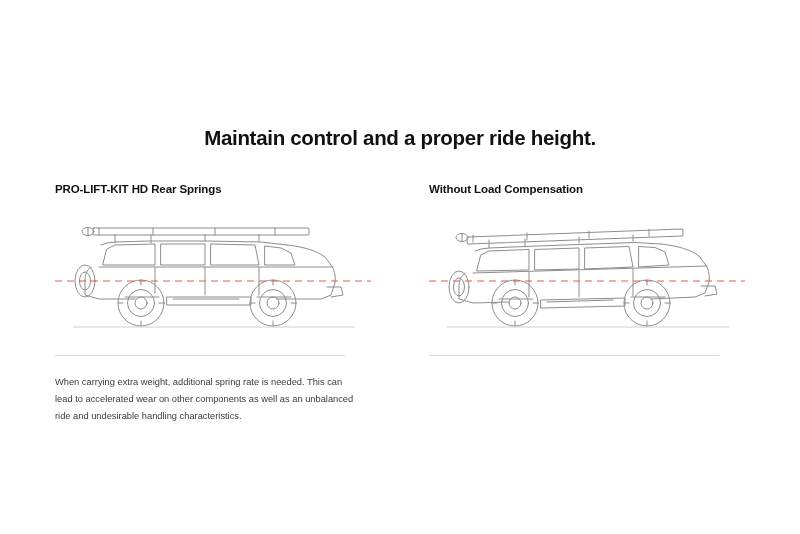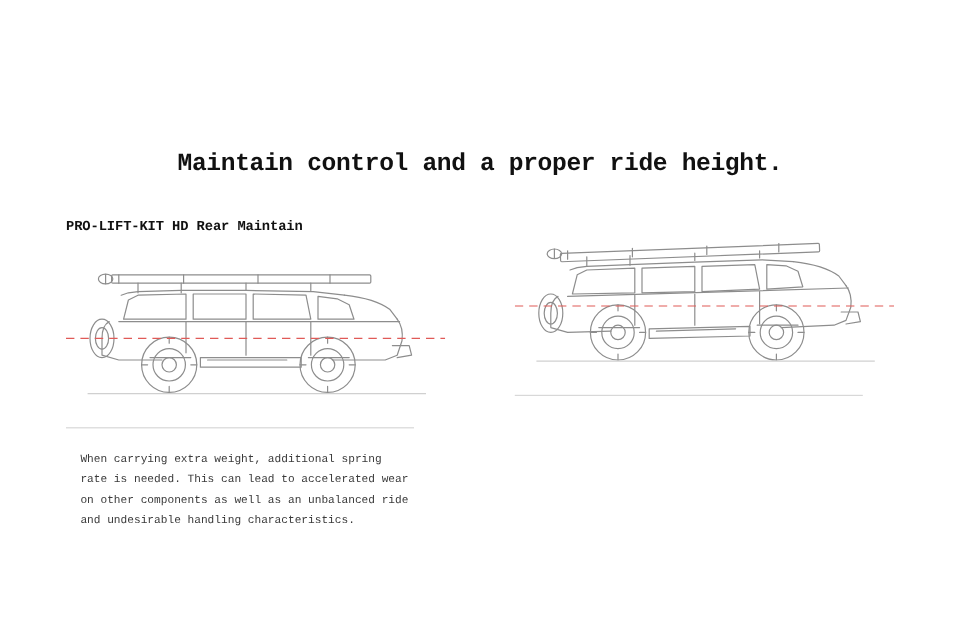--- a/index.html
+++ b/index.html
@@ -12,21 +12,20 @@
     height: 534px;
     font-family: "Liberation Sans", sans-serif;
     color: #1a1a1a;
     position: relative;
     overflow: hidden;
   }
   .page {
     width: 659px;
     height: 534px;
     position: relative;
-    font-family: Liberation Mono, monospace;
   }
   .headline {
     position: absolute;
     top: 126px;
     left: 0;
     width: 800px;
     text-align: center;
     font-size: 20.5px;
     font-weight: bold;
     letter-spacing: -0.3px;
@@ -66,34 +65,34 @@
     margin-top: 6px;
   }
   .caption {
     margin-top: 18px;
     font-size: 9.3px;
     line-height: 1.82;
     color: #3a3a3a;
     max-width: 300px;
   }
   .caption p {
-    margin: 12px;
+    margin: 0;
   }
 </style>
 </head>
 <body>
 
 <div class="page">
 
   <div class="headline">Maintain control and a proper ride height.</div>
 
   <div class="columns">
 
     <div class="col">
-      <div class="col-title">PRO-LIFT-KIT HD Rear Maintain</div>
+      <div class="col-title">PRO-LIFT-KIT HD Rear Springs</div>
 
       <div class="figure">
         <svg width="316" height="140" viewBox="0 0 316 140" fill="none" xmlns="http://www.w3.org/2000/svg">
           <g stroke="#8d8d8d" stroke-width="1" fill="none" stroke-linejoin="round" stroke-linecap="round">
 
             <rect x="38" y="19" width="216" height="7" rx="1"></rect>
             <line x1="44" y1="19" x2="44" y2="26"></line>
             <line x1="98" y1="19" x2="98" y2="26"></line>
             <line x1="160" y1="19" x2="160" y2="26"></line>
             <line x1="220" y1="19" x2="220" y2="26"></line>
@@ -144,20 +143,21 @@
       </div>
 
       <div class="rule"></div>
 
       <div class="caption">
         <p>When carrying extra weight, additional spring rate is needed. This can lead to accelerated wear on other components as well as an unbalanced ride and undesirable handling characteristics.</p>
       </div>
     </div>
 
     <div class="col">
+      <div class="col-title">Without Load Compensation</div>
 
       <div class="figure">
         <svg width="316" height="140" viewBox="0 0 316 140" fill="none" xmlns="http://www.w3.org/2000/svg">
           <g stroke="#8d8d8d" stroke-width="1" fill="none" stroke-linejoin="round" stroke-linecap="round">
 
             <rect x="38" y="24" width="216" height="7" rx="1" transform="rotate(-2.2 146 27.5)"></rect>
             <line x1="44" y1="26" x2="44" y2="33"></line>
             <line x1="98" y1="24" x2="98" y2="31"></line>
             <line x1="160" y1="22" x2="160" y2="29"></line>
             <line x1="220" y1="20" x2="220" y2="27"></line>

